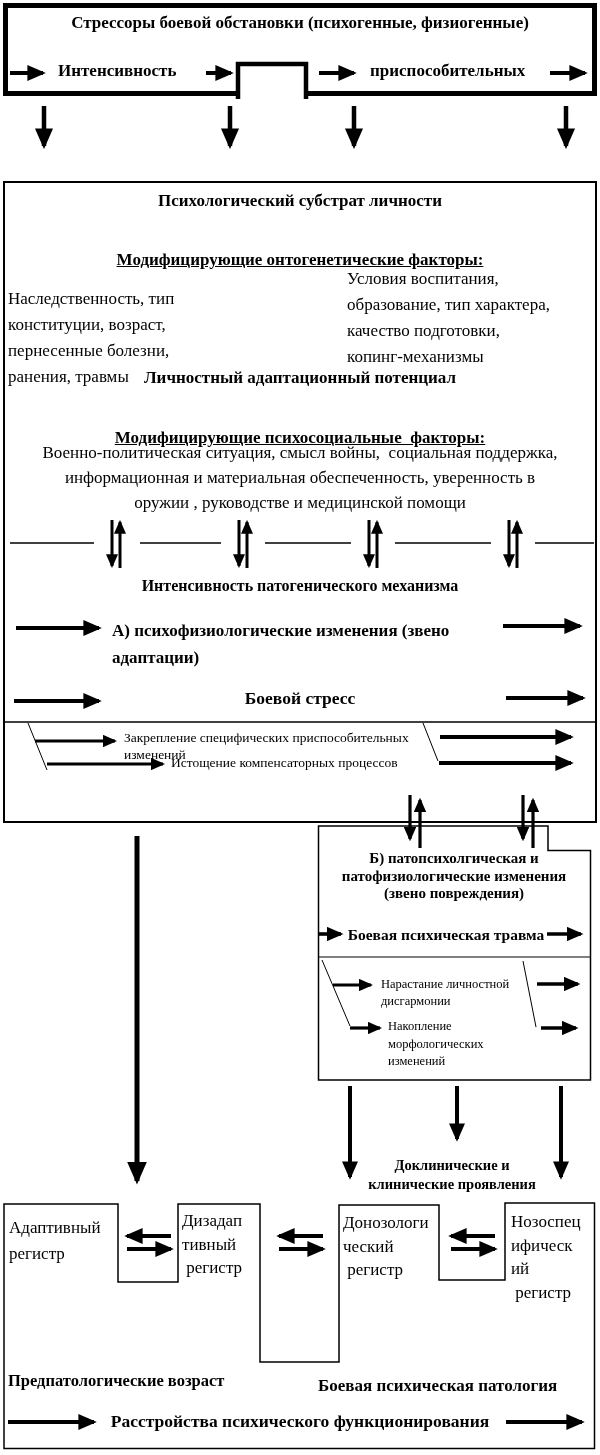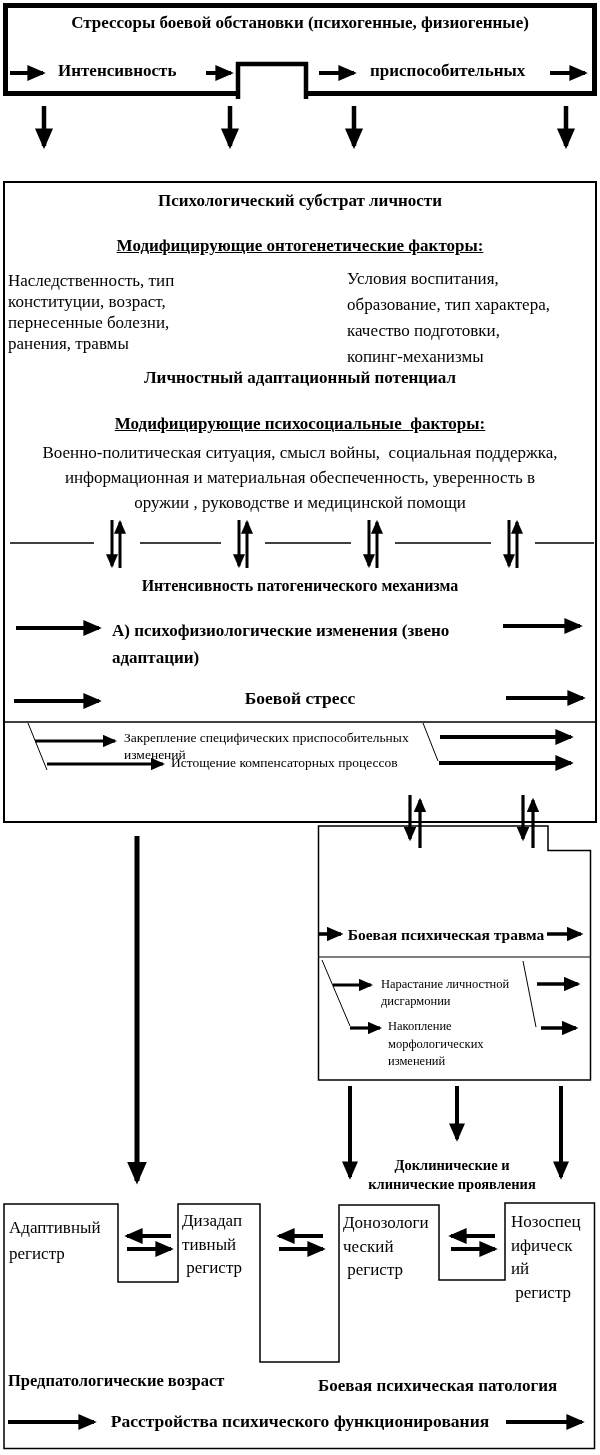--- a/index.html
+++ b/index.html
@@ -4,21 +4,21 @@
 <style>
   html,body{margin:0;padding:0;background:#fff;}
   .canvas{
     position:relative;width:600px;height:1455px;background:#fff;
     font-family:"Liberation Serif","DejaVu Serif",serif;color:#000;overflow:hidden;
   }
   .lines{position:absolute;left:0;top:0;width:600px;height:1455px;}
   .t{position:absolute;white-space:pre-wrap;font-size:17px;line-height:1.18;}
   .b{font-weight:bold;}
   .c{text-align:center;}
-  .u{text-decoration:underline;}
+  .u{text-decoration:underline;margin-top:14px;}
 </style>
 </head>
 <body>
 
 <div class="canvas">
 
   <svg class="lines" width="600" height="1455" viewBox="0 0 600 1455" fill="none" stroke="#000">
     <defs>
       <marker id="ah" markerWidth="4.6" markerHeight="4" refX="3.9" refY="2" orient="auto">
         <path d="M0,0 L4.6,2 L0,4 Z" fill="#000" stroke="none"></path>
@@ -129,41 +129,44 @@
       <line x1="506" y1="1422" x2="582" y2="1422" marker-end="url(#ah)"></line>
     </g>
   </svg>
 
   <div class="t b c" style="left:0;top:13px;width:600px;">Стрессоры боевой обстановки (психогенные, физиогенные)</div>
   <div class="t b" style="left:58px;top:61px;">Интенсивность</div>
   <div class="t b" style="left:370px;top:61px;">приспособительных</div>
 
   <div class="t b c" style="left:0;top:191px;width:600px;">Психологический субстрат личности</div>
   <div class="t b c u" style="left:0;top:236px;width:600px;">Модифицирующие онтогенетические факторы:</div>
-  <div class="t" style="left:8px;top:270px;width:250px;line-height:21px;">Наследственность, тип
+  <div class="t" style="left:8px;top:286px;width:250px;line-height:26px;">Наследственность, тип
 конституции, возраст,
 пернесенные болезни,
 ранения, травмы</div>
   <div class="t" style="left:347px;top:266px;width:252px;line-height:26px;">Условия воспитания,
 образование, тип характера,
 качество подготовки,
 копинг-механизмы</div>
   <div class="t b c u" style="left:0;top:414px;width:600px;">Модифицирующие психосоциальные  факторы:</div>
   <div class="t b c" style="left:0;top:368px;width:600px;">Личностный адаптационный потенциал</div>
   <div class="t c" style="left:0;top:440px;width:600px;line-height:25px;">Военно-политическая ситуация, смысл войны,  социальная поддержка,
 информационная и материальная обеспеченность, уверенность в
 оружии , руководстве и медицинской помощи</div>
   <div class="t b c" style="left:0;top:577px;width:600px;font-size:16px;">Интенсивность патогенического механизма</div>
   <div class="t b" style="left:112px;top:617px;width:400px;line-height:27px;">А) психофизиологические изменения (звено
 адаптации)</div>
   <div class="t b c" style="left:0;top:688px;width:600px;font-size:17.5px;">Боевой стресс</div>
   <div class="t" style="left:124px;top:730px;font-size:13.5px;line-height:16.5px;">Закрепление специфических приспособительных
 изменений</div>
   <div class="t" style="left:171px;top:755px;font-size:13.5px;">Истощение компенсаторных процессов</div>
 
+  <div class="t b c" style="left:320px;top:850px;width:268px;font-size:15px;line-height:17.5px;">Б) патопсихолгическая и
+патофизиологические изменения
+(звено повреждения)</div>
   <div class="t b c" style="left:344px;top:926px;width:204px;font-size:15.5px;">Боевая психическая травма</div>
   <div class="t" style="left:381px;top:976px;font-size:12.5px;line-height:17px;">Нарастание личностной
 дисгармонии</div>
   <div class="t" style="left:388px;top:1018px;font-size:12.5px;line-height:17.5px;">Накопление
 морфологических
 изменений</div>
   <div class="t b c" style="left:352px;top:1156px;width:200px;font-size:14.5px;line-height:19px;">Доклинические и
 клинические проявления</div>
 
   <div class="t" style="left:9px;top:1215px;line-height:26px;">Адаптивный

